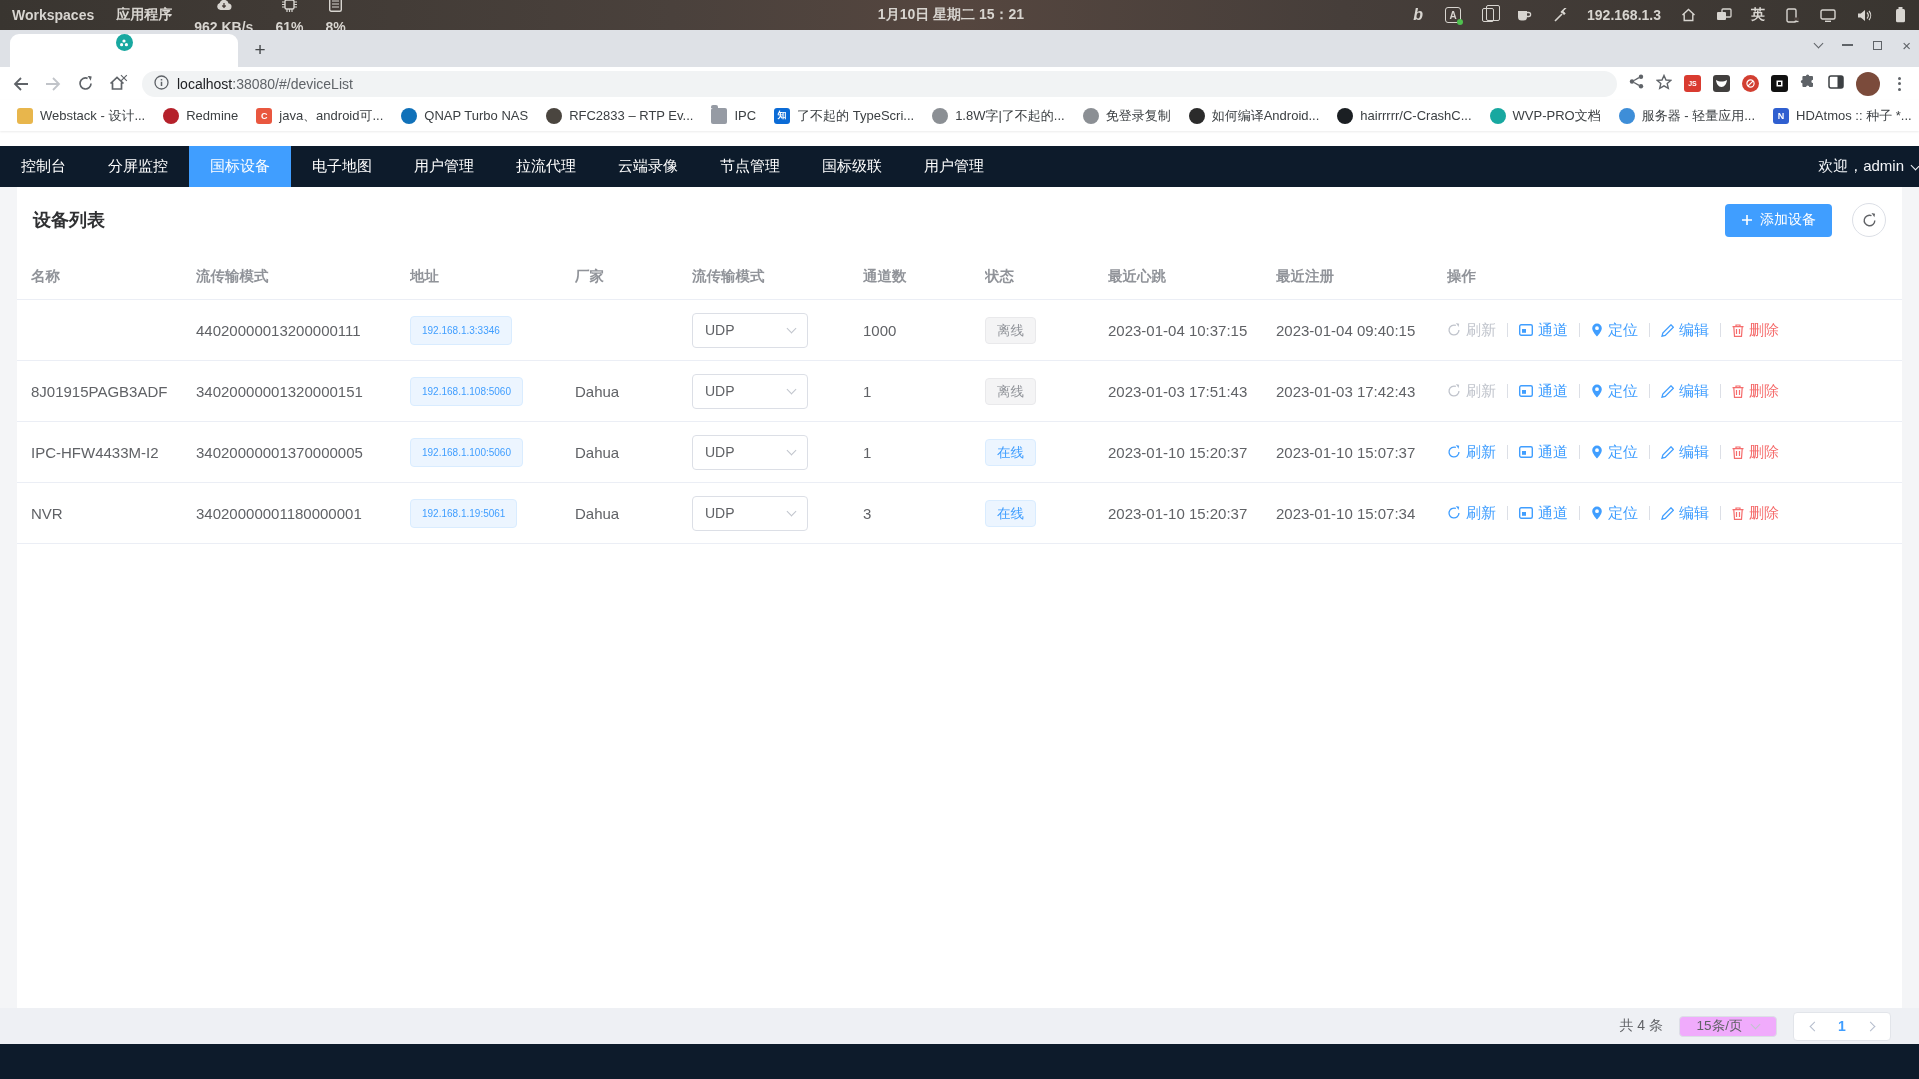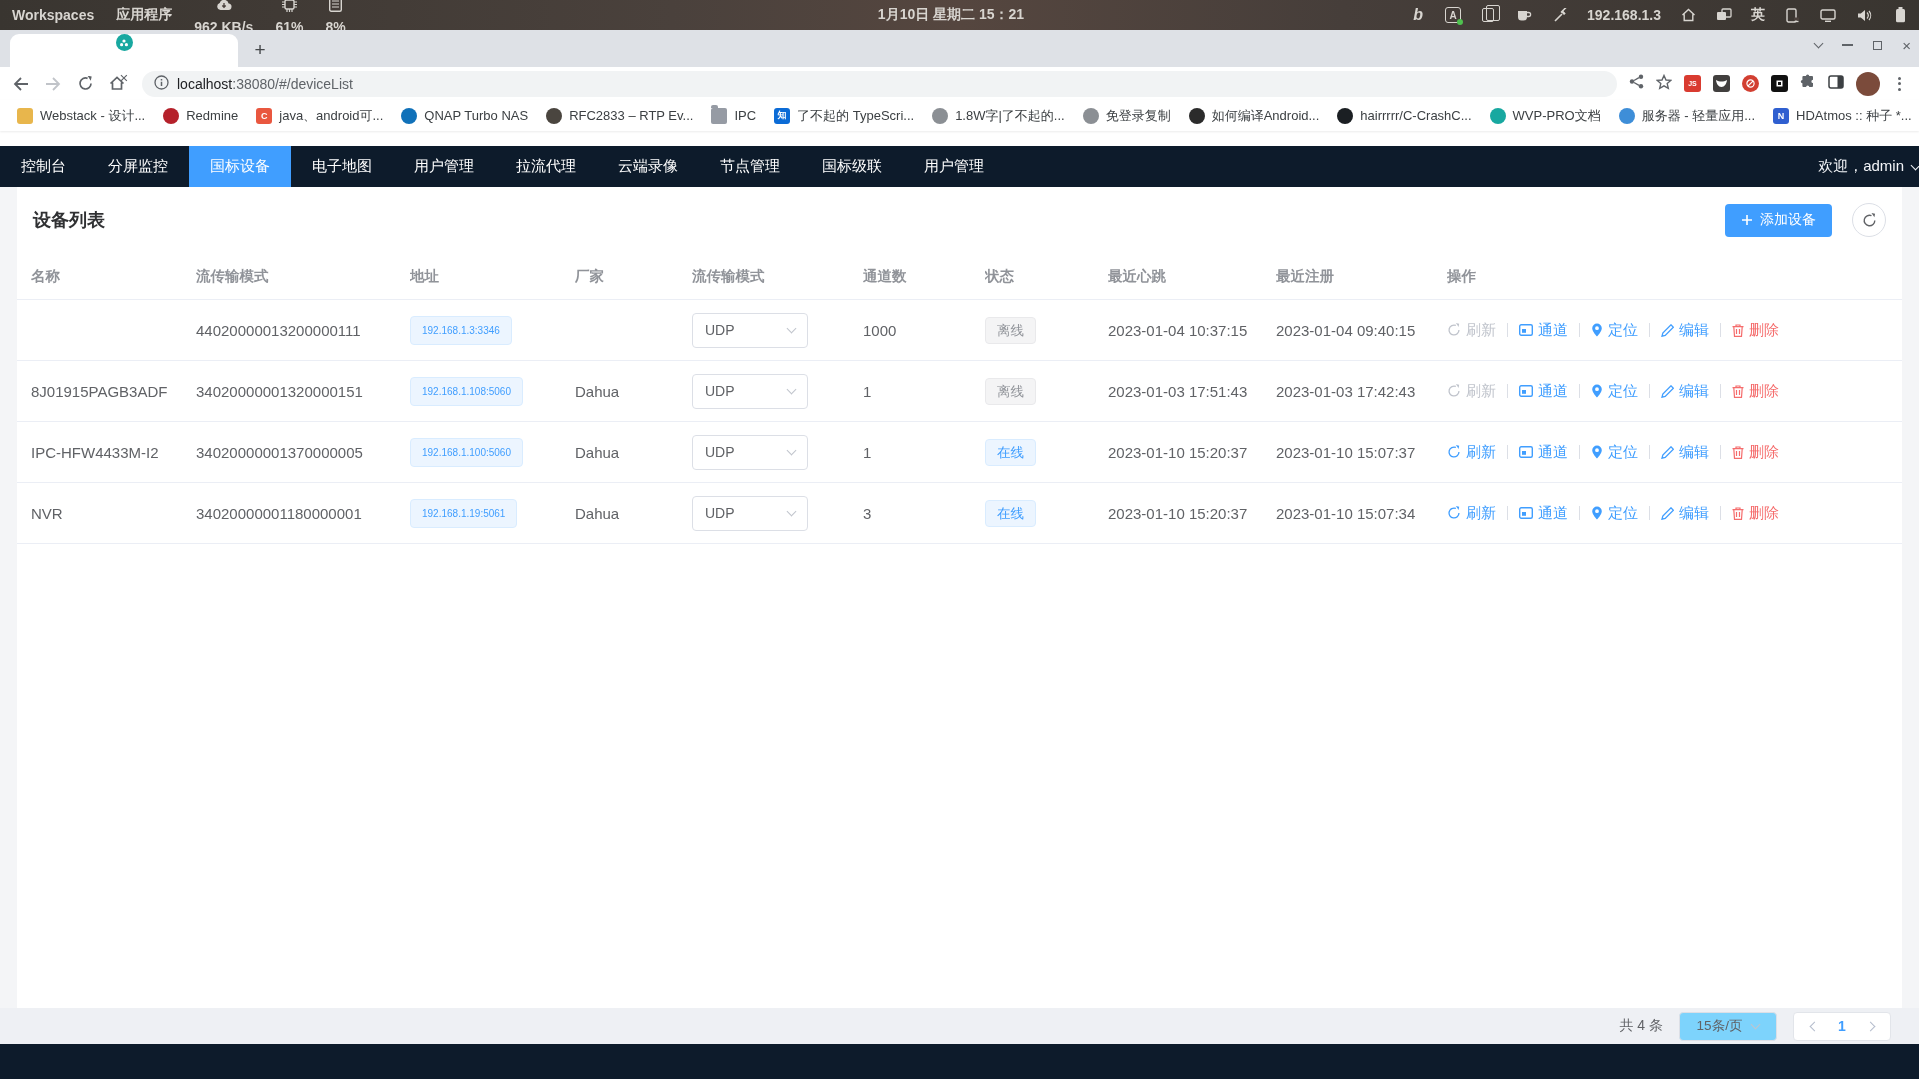--- a/index.html
+++ b/index.html
@@ -88,21 +88,21 @@
 
   .ops { display:flex; align-items:center; }
   .op { display:inline-flex; align-items:center; gap:5px; color:#409eff; font-size:15px; cursor:pointer; text-decoration:none; }
   .op.danger { color:#f56c6c; }
   .op.disabled { color:#c0c4cc; cursor:default; }
   .op svg { flex:none; }
   .sep { width:1px; height:14px; background:#dcdfe6; margin:0 11px; }
 
   
   .pagebar { height:36px; flex:none; background:#eef0f4; display:flex; align-items:center; justify-content:flex-end; gap:16px; padding-right:28px; font-size:14px; color:#606266; }
-  .psize { width:98px; height:29px; border:1px solid #dcdfe6; border-radius:4px; background:#7dd3fc; display:flex; align-items:center; justify-content:center; gap:10px; color:#606266; font-size:13.5px; cursor:pointer; }
+  .psize { width:98px; height:21px; border:1px solid #dcdfe6; border-radius:4px; background:#f0abfc; display:flex; align-items:center; justify-content:center; gap:10px; color:#606266; font-size:13.5px; cursor:pointer; }
   .psize .chev { color:#c0c4cc; }
   .pager { background:#fff; border:1px solid #e2e5ea; border-radius:4px; height:29px; display:flex; align-items:center; padding:0 6px; }
   .pbtn { width:28px; height:27px; display:flex; align-items:center; justify-content:center; color:#b4bccc; cursor:pointer; }
   .pnum { width:28px; text-align:center; color:#409eff; font-weight:bold; font-size:14px; }
   .darkfoot { height:35px; flex:none; background:#0d1b2b; }
 </style>
 </head>
 <body>
 
 <div class="screen">

